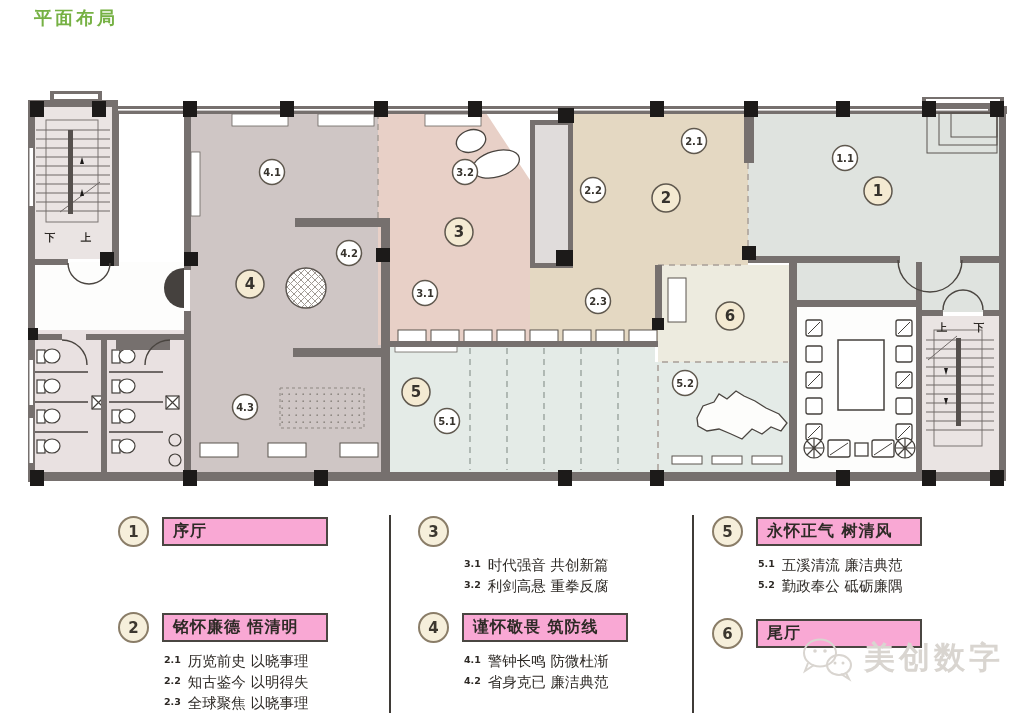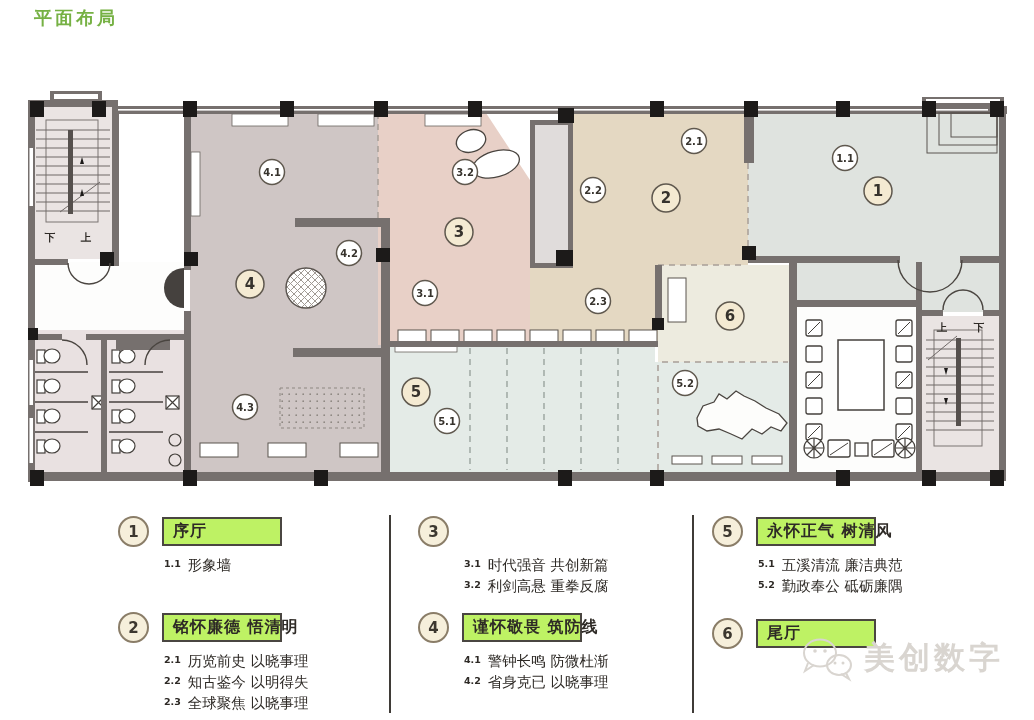--- a/index.html
+++ b/index.html
@@ -15,21 +15,21 @@
   #plan-svg{position:absolute;left:0;top:0;}
   #plan-svg text{font-family:"DejaVu Sans","Liberation Sans",sans-serif;}
   .legend-item{position:absolute;}
   .li-head{display:flex;align-items:center;gap:13px;}
   .li-num{
     width:27px;height:27px;border:2px solid #8a7d68;border-radius:50%;
     background:#f6efdb;color:#3c372f;font-size:15px;font-weight:bold;
     display:flex;align-items:center;justify-content:center;flex:0 0 27px;
   }
   .li-box{
-    width:120px;border:2px solid #4a4641;background:#bef264;
+    width:166px;border:2px solid #4a4641;background:#f9a8d4;
     padding:2px 9px;font-size:16px;font-weight:bold;color:#2e2a26;
     white-space:nowrap;letter-spacing:1px;box-sizing:border-box;
   }
   .li-subs{margin:7px 0 0 46px;}
   .li-sub{font-size:14.5px;color:#2e2a26;line-height:19px;white-space:nowrap;}
   .li-sub .n{font-size:9.5px;font-weight:bold;vertical-align:3px;margin-right:7px;}
   .legend-divider{position:absolute;width:2px;height:198px;background:#3f3b37;}
   #watermark{
     position:absolute;left:798px;top:634px;display:flex;align-items:center;gap:8px;text-align:center;
   }
@@ -416,23 +416,20 @@
 </svg>
 
 <div class="legend-divider" style="left:389px;top:515px"></div>
 <div class="legend-divider" style="left:692px;top:515px"></div>
 
 <div class="legend-item" style="left:118px;top:516px">
   <div class="li-head">
     <div class="li-num">1</div>
     <div class="li-box">序厅</div>
   </div>
-  <div class="li-subs">
-    <div class="li-sub"><span class="n">1.1</span><span>形象墙</span></div>
-  </div>
 </div>
 
 <div class="legend-item" style="left:118px;top:612px">
   <div class="li-head">
     <div class="li-num">2</div>
     <div class="li-box">铭怀廉德 悟清明</div>
   </div>
   <div class="li-subs">
     <div class="li-sub"><span class="n">2.1</span><span>历览前史 以晓事理</span></div>
     <div class="li-sub"><span class="n">2.2</span><span>知古鉴今 以明得失</span></div>
@@ -450,21 +447,21 @@
   </div>
 </div>
 
 <div class="legend-item" style="left:418px;top:612px">
   <div class="li-head">
     <div class="li-num">4</div>
     <div class="li-box">谨怀敬畏 筑防线</div>
   </div>
   <div class="li-subs">
     <div class="li-sub"><span class="n">4.1</span><span>警钟长鸣 防微杜渐</span></div>
-    <div class="li-sub"><span class="n">4.2</span><span>省身克已 以晓事理</span></div>
+    <div class="li-sub"><span class="n">4.2</span><span>省身克已 廉洁典范</span></div>
   </div>
 </div>
 
 <div class="legend-item" style="left:712px;top:516px">
   <div class="li-head">
     <div class="li-num">5</div>
     <div class="li-box">永怀正气 树清风</div>
   </div>
   <div class="li-subs">
     <div class="li-sub"><span class="n">5.1</span><span>五溪清流 廉洁典范</span></div>

